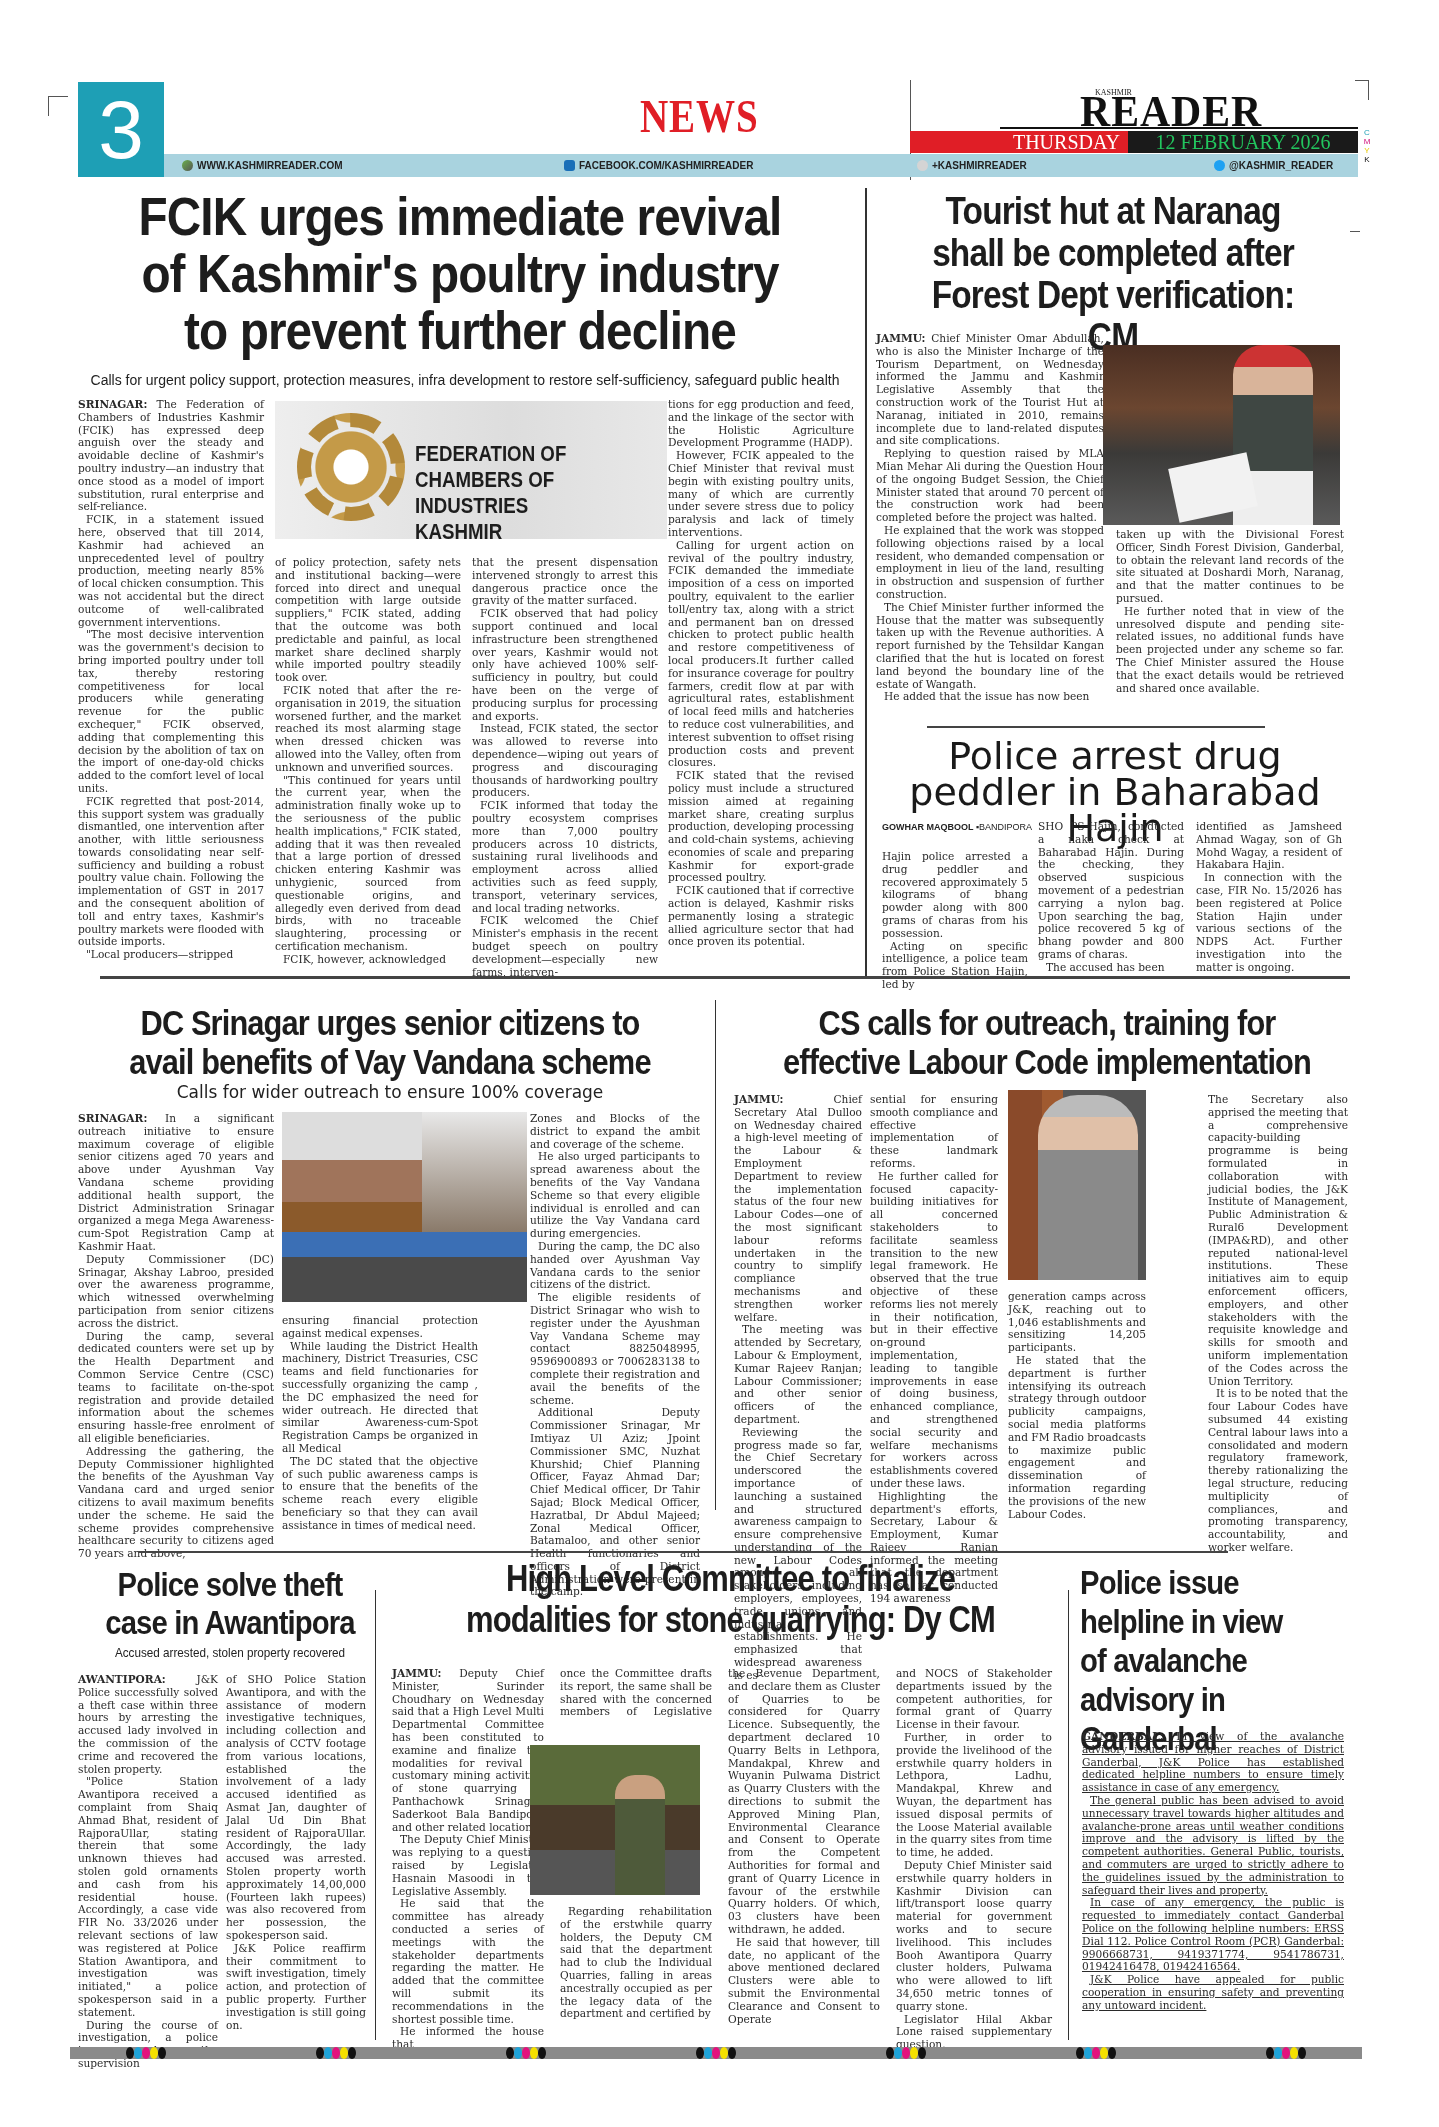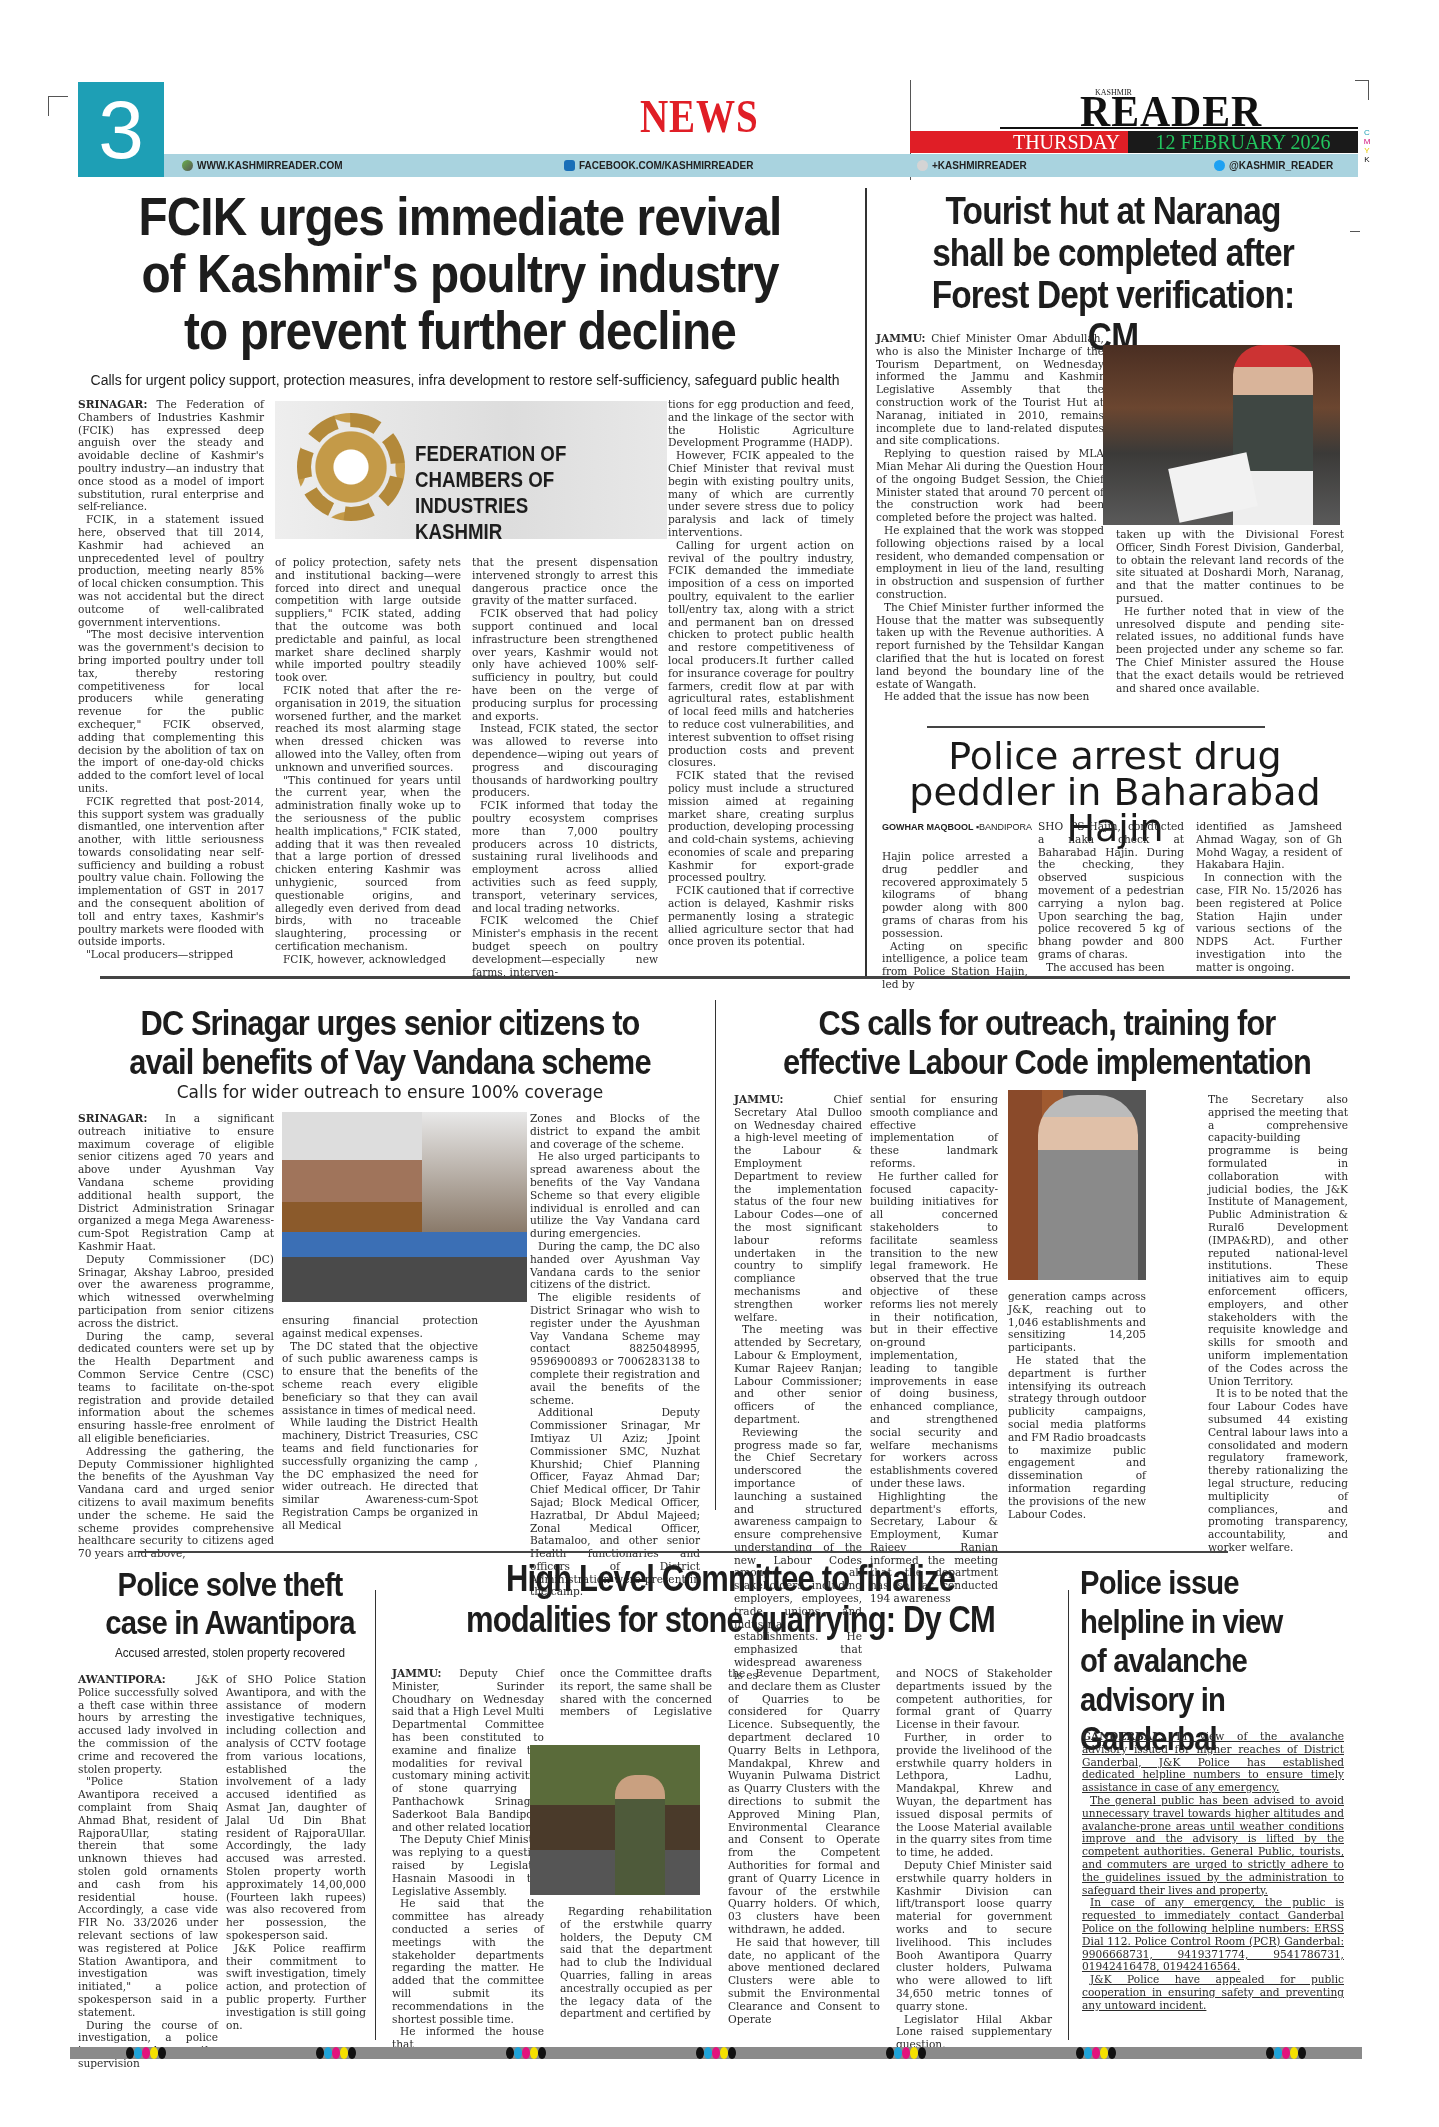--- a/index.html
+++ b/index.html
@@ -157,22 +157,22 @@
   <p>During the camp, several dedicated counters were set up by the Health Department and Common Service Centre (CSC) teams to facilitate on-the-spot registration and provide detailed information about the schemes ensuring hassle-free enrolment of all eligible beneficiaries.</p>
   <p>Addressing the gathering, the Deputy Commissioner highlighted the benefits of the Ayushman Vay Vandana card and urged senior citizens to avail maximum benefits under the scheme. He said the scheme provides comprehensive healthcare security to citizens aged 70 years and above,</p>
 </div>
 <div class="abs img" style="left:282px;top:1112px;width:245px;height:190px;background:#ccc;">
   <div style="position:absolute;left:0;top:0;width:140px;height:120px;background:linear-gradient(180deg,#ddd 0 40%,#a0745b 40% 75%,#8b5a2b 75%);"></div>
   <div style="position:absolute;left:140px;top:0;width:105px;height:120px;background:linear-gradient(180deg,#e8e8e8,#8a7a6a);"></div>
   <div style="position:absolute;left:0;top:120px;width:245px;height:70px;background:linear-gradient(180deg,#3b6fb5 0 35%,#4a4a4a 35%);"></div>
 </div>
 <div class="abs body" style="left:282px;top:1314px;width:196px;">
   <p class="first">ensuring financial protection against medical expenses.</p>
+  <p>While lauding the District Health machinery, District Treasuries, CSC teams and field functionaries for successfully organizing the camp , the DC emphasized the need for wider outreach. He directed that similar Awareness-cum-Spot Registration Camps be organized in all Medical</p>
   <p>The DC stated that the objective of such public awareness camps is to ensure that the benefits of the scheme reach every eligible beneficiary so that they can avail assistance in times of medical need.</p>
-  <p>While lauding the District Health machinery, District Treasuries, CSC teams and field functionaries for successfully organizing the camp , the DC emphasized the need for wider outreach. He directed that similar Awareness-cum-Spot Registration Camps be organized in all Medical</p>
 </div>
 <div class="abs body" style="left:530px;top:1112px;width:170px;">
   <p class="first">Zones and Blocks of the district to expand the ambit and coverage of the scheme.</p>
   <p>He also urged participants to spread awareness about the benefits of the Vay Vandana Scheme so that every eligible individual is enrolled and can utilize the Vay Vandana card during emergencies.</p>
   <p>During the camp, the DC also handed over Ayushman Vay Vandana cards to the senior citizens of the district.</p>
   <p>The eligible residents of District Srinagar who wish to register under the Ayushman Vay Vandana Scheme may contact 8825048995, 9596900893 or 7006283138 to complete their registration and avail the benefits of the scheme.</p>
   <p>Additional Deputy Commissioner Srinagar, Mr Imtiyaz Ul Aziz; Jpoint Commissioner SMC, Nuzhat Khurshid; Chief Planning Officer, Fayaz Ahmad Dar; Chief Medical officer, Dr Tahir Sajad; Block Medical Officer, Hazratbal, Dr Abdul Majeed; Zonal Medical Officer, Batamaloo, and other senior Health functionaries and officers of District Administration were present in the camp.</p>
 </div>
 
 <div class="abs vr" style="left:715px;top:1000px;height:510px;width:1px;"></div>

